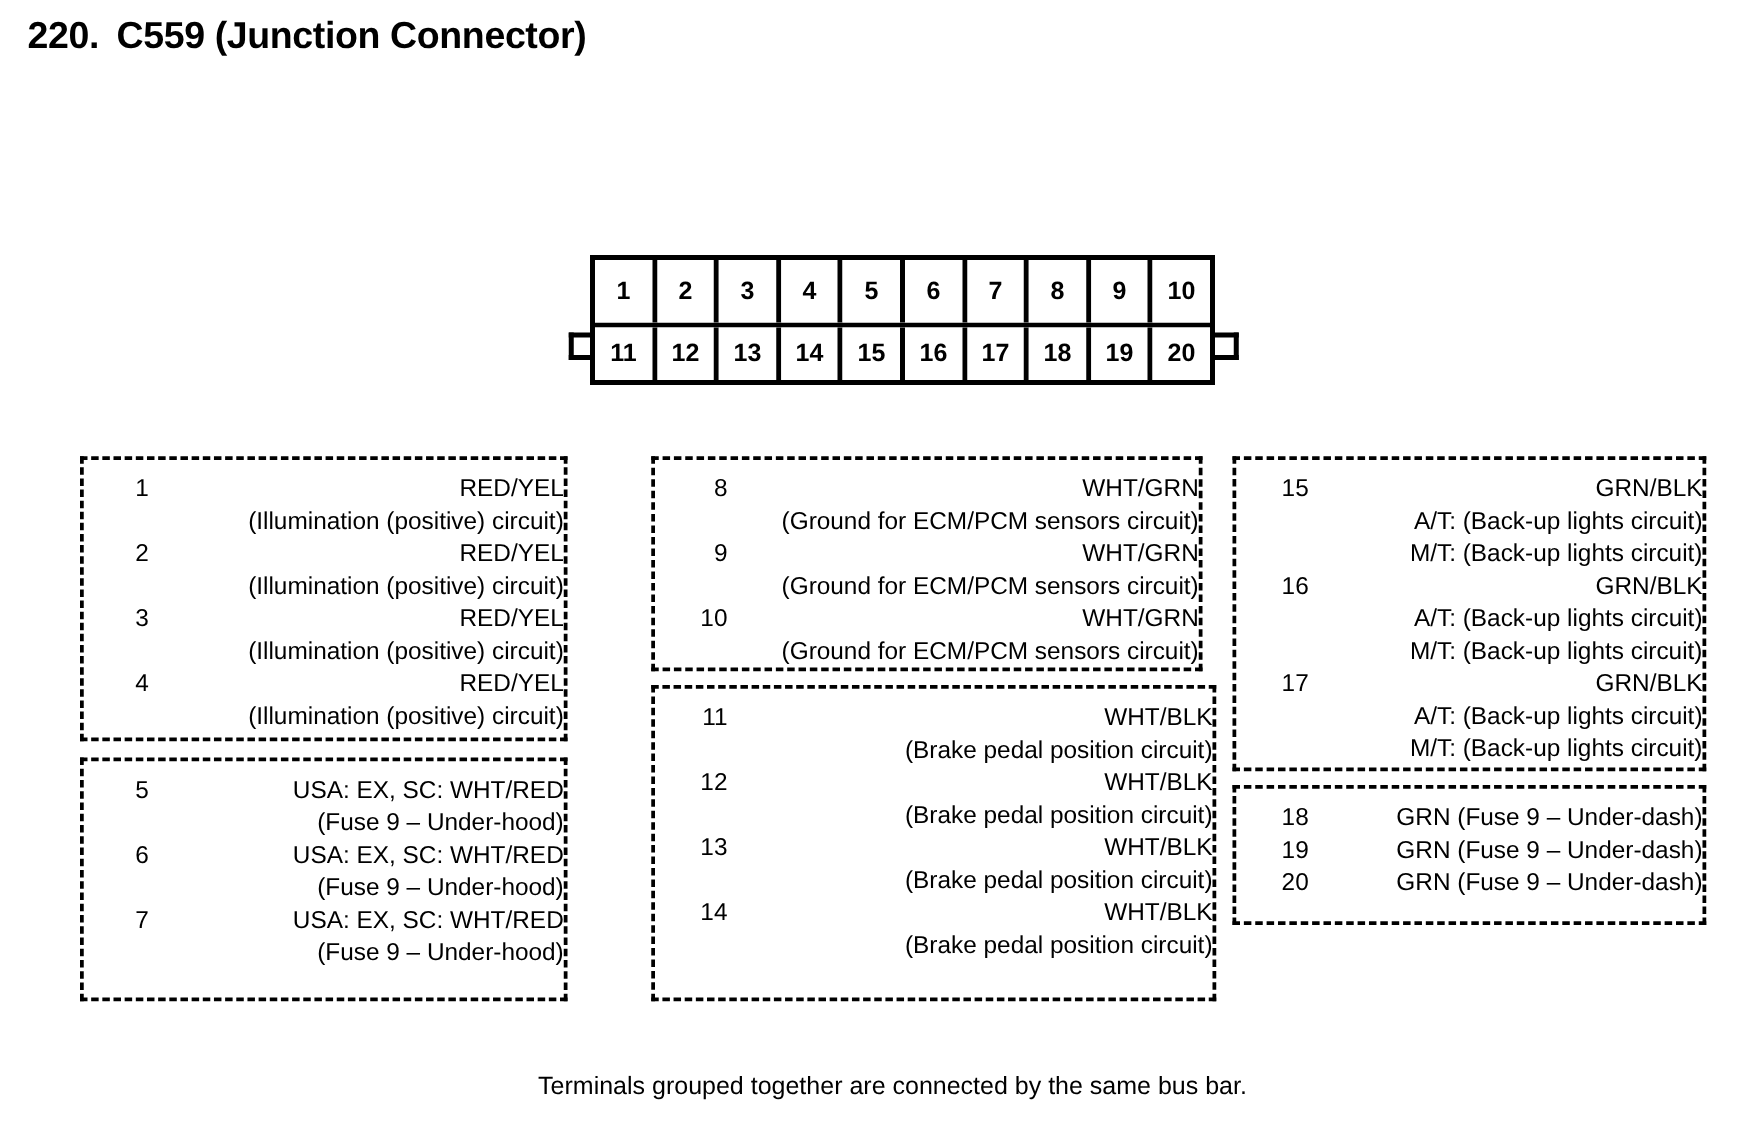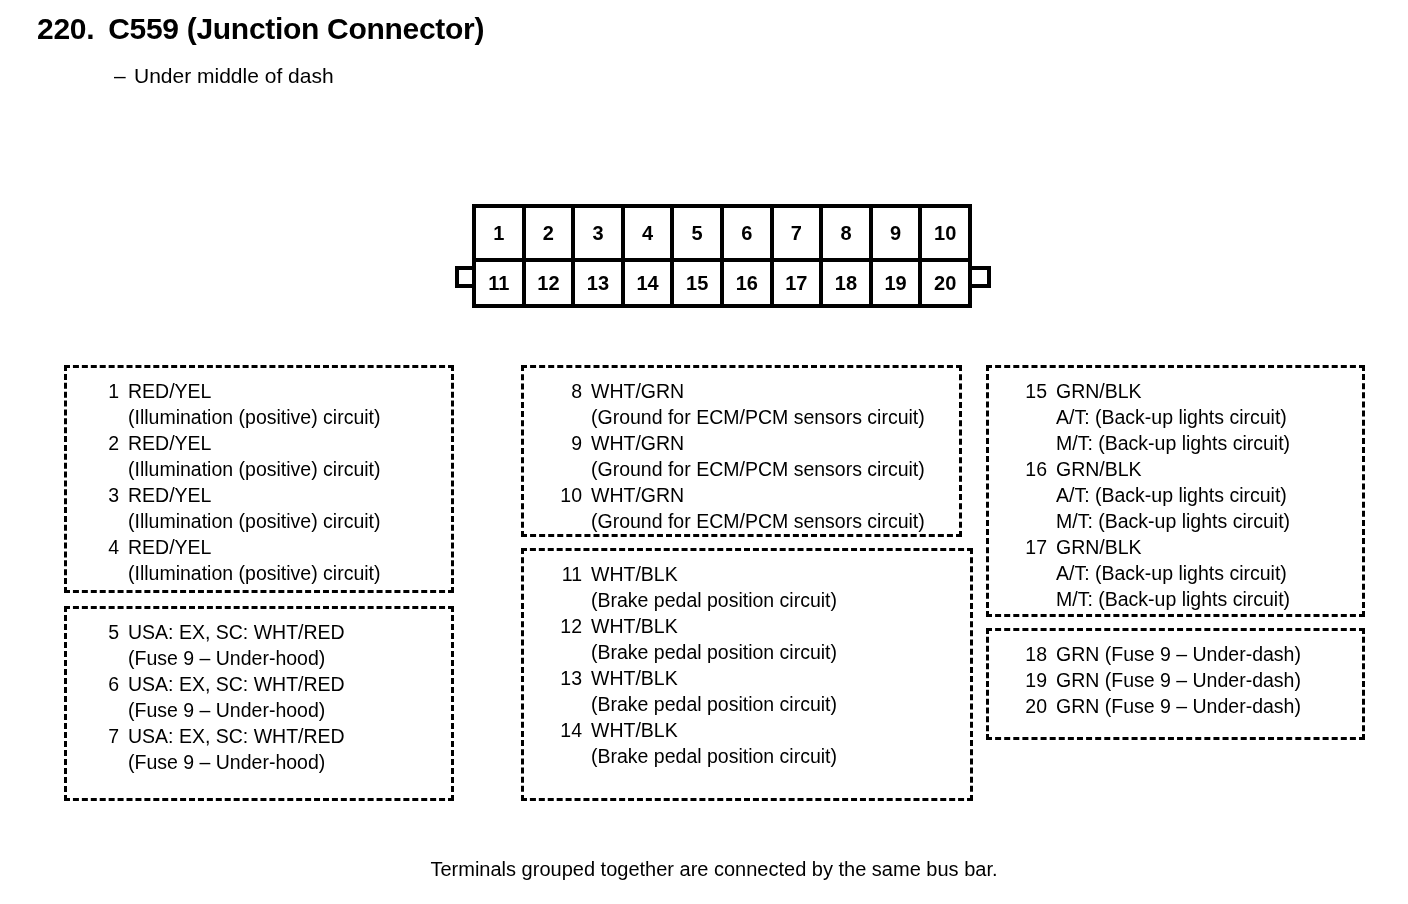--- a/index.html
+++ b/index.html
@@ -12,21 +12,21 @@
     height: 904px;
     position: relative;
     font-family: "Liberation Sans", sans-serif;
     color: #000000;
     overflow: hidden;
   }
 
   
   #page-title {
     position: absolute;
-    left: 37px;
+    left: 22px;
     top: 12px;
     font-size: 30px;
     font-weight: bold;
     letter-spacing: -0.3px;
     white-space: nowrap;
   }
   #title-number {
     display: inline-block;
     margin-right: 14px;
   }
@@ -124,20 +124,21 @@
   .pin-num {
     flex: 0 0 auto;
     text-align: right;
     padding-right: 9px;
     font-size: 19.5px;
     line-height: 26px;
   }
   .pin-desc {
     flex: 1 1 auto;
     min-width: 0;
+    text-align: right;
   }
   .desc-line {
     white-space: nowrap;
   }
 
   
   #box-pins-1-4  .pin-num,
   #box-pins-5-7  .pin-num { width: 38px; }
   #box-pins-1-4,
   #box-pins-5-7 { padding-left: 14px; }
@@ -172,21 +173,20 @@
   }
 </style>
 </head>
 <body>
 
 <div id="page-title">
   <span id="title-number">220.</span><span>C559 (Junction Connector)</span>
 </div>
 
 <div id="subtitle-list">
-    <div class="subtitle-row"><span class="dash-mark">–</span><span>Under middle of dash</span></div>
   </div>
 
 <div id="connector">
   <div class="conn-tab tab-left"></div>
   <div class="conn-tab tab-right"></div>
   <div class="conn-body">
     <div class="conn-row row-top" id="conn-row-top">
         <div class="conn-cell">1</div>
         <div class="conn-cell">2</div>
         <div class="conn-cell">3</div>

